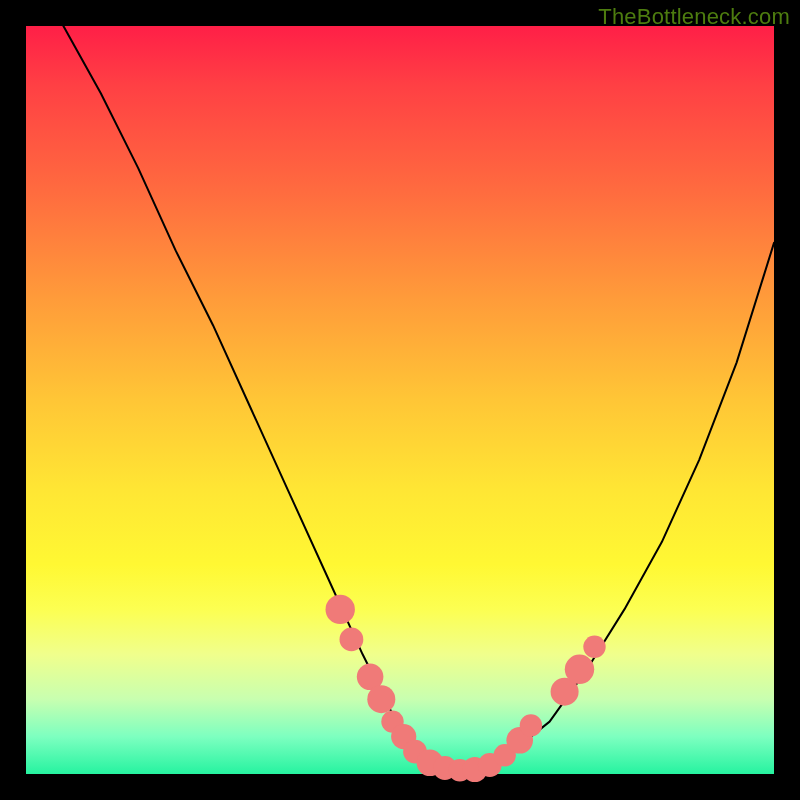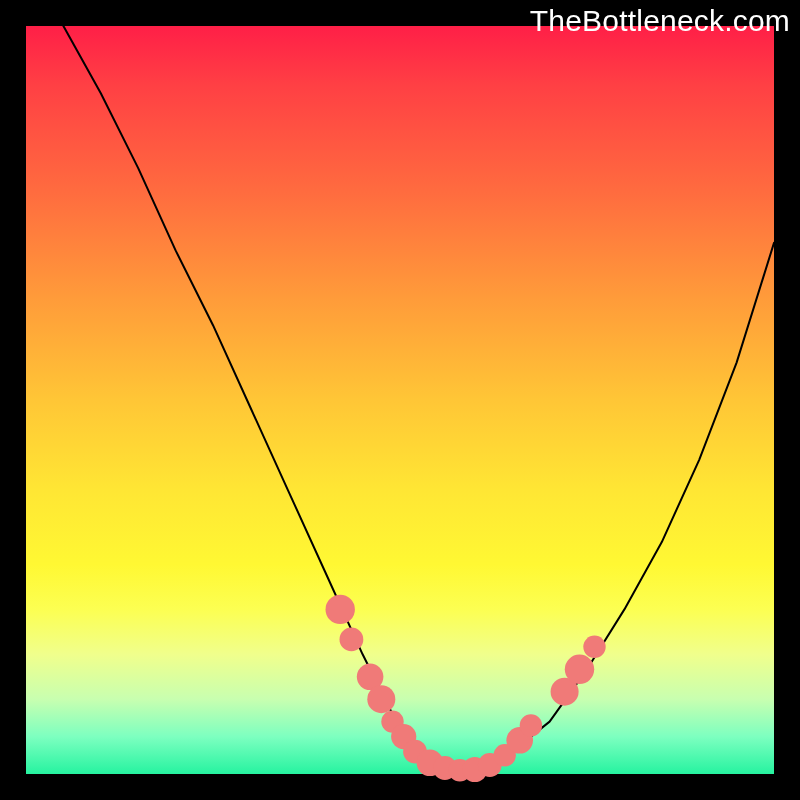--- a/index.html
+++ b/index.html
@@ -28,22 +28,22 @@
       #fcff52 78%,
       #f0ff8c 84%,
       #c8ffb0 90%,
       #7dffc0 95%,
       #26f3a0 100%);
   }
   .watermark {
     position: absolute;
     top: 4px;
     right: 10px;
-    color: #ffffff;
-    font-size: 30px;
+    color: #4d7c0f;
+    font-size: 22px;
     letter-spacing: 0.2px;
     font-weight: 400;
     z-index: 10;
   }
   svg.curve {
     position: absolute;
     left: 0;
     top: 0;
     width: 748px;
     height: 748px;

